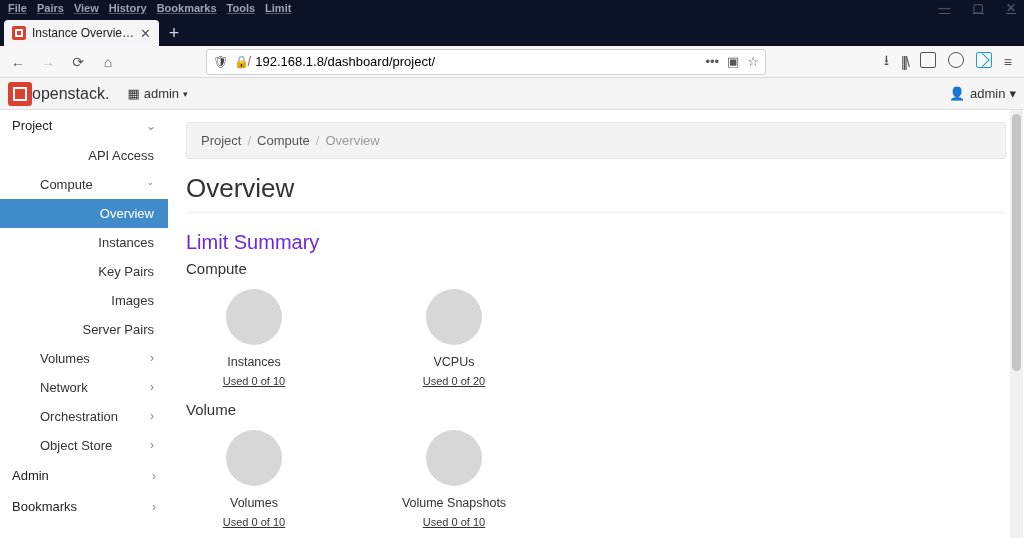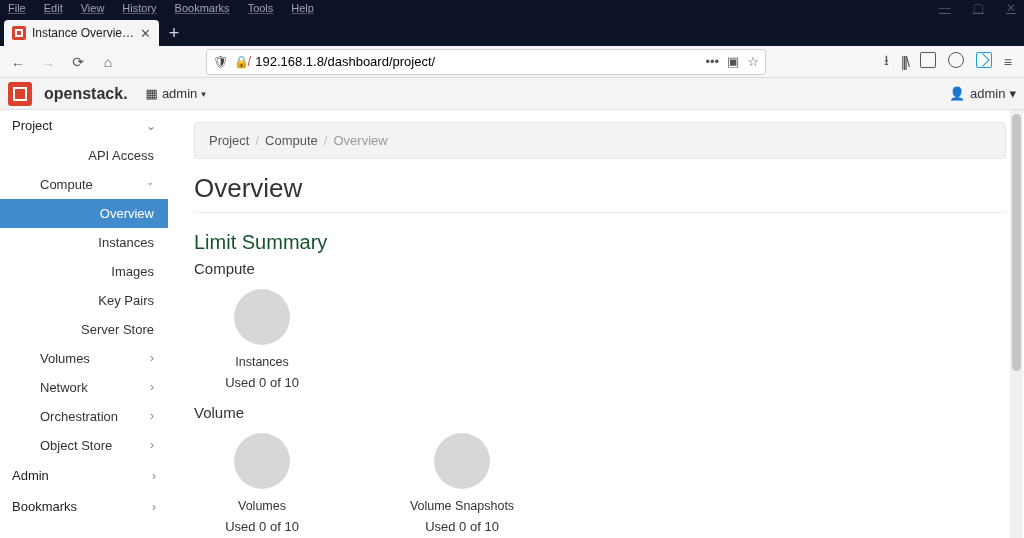--- a/index.html
+++ b/index.html
@@ -1,19 +1,19 @@
 <!DOCTYPE html>
 <html><head>
 <meta charset="utf-8">
 <style>
   * { margin: 0; padding: 0; box-sizing: border-box; font-family: "Segoe UI", Arial, sans-serif; }
   body { width: 1024px; height: 538px; overflow: hidden; background: #fff; color: #333; }
 
   
-  .menubar { height: 16px; background: #0c1327; display: flex; align-items: center; gap: 10px; padding: 0 4px; font-size: 11px; color: #9da4b8; }
+  .menubar { height: 16px; background: #0c1327; display: flex; align-items: center; gap: 2px; padding: 0 4px; font-size: 11px; color: #9da4b8; font-weight: bold; }
   .menubar span { text-decoration: underline; text-decoration-color: rgba(255,255,255,.3); padding: 0 4px; cursor: default; }
   .win-ctrl { margin-left: auto; display: flex; gap: 14px; color: #475069; font-size: 12px; }
 
   
   .tabstrip { height: 30px; background: #0c1327; display: flex; align-items: flex-end; padding-left: 4px; }
   .tab { height: 26px; background: #f5f5f7; border-radius: 4px 4px 0 0; display: flex; align-items: center; padding: 0 8px; font-size: 12px; color: #222; max-width: 155px; gap: 6px; }
   .tab .favicon { width: 14px; height: 14px; background: #da422f; border-radius: 2px; display: inline-flex; align-items: center; justify-content: center; }
   .tab .favicon::before { content:""; width:8px; height:8px; border:2px solid #fff; box-sizing:border-box; }
   .tab .label { white-space: nowrap; overflow: hidden; text-overflow: ellipsis; flex:1; }
   .tab .close { font-size: 13px; color: #555; }
@@ -29,69 +29,69 @@
   .urlbar input { border:none; outline:none; flex:1; font-size:13px; }
   .urlbar .end { display:flex; align-items:center; gap:8px; color:#555; font-size:13px; }
   .toolbar .right { margin-left: auto; display: flex; align-items: center; gap: 12px; color: #555; font-size: 14px; padding-right:6px;}
   .sq { width:16px; height:16px; border:1.5px solid #555; border-radius:2px; display:inline-block; }
   .sq.blue { border-color:#199fd6; position:relative; }
   .sq.blue::after { content:""; position:absolute; inset:2px; border:1.5px solid #199fd6; border-left:none; border-bottom:none; transform:rotate(45deg) translate(-1px,1px); }
   .circ { width:16px; height:16px; border:1.5px solid #555; border-radius:50%; display:inline-block; }
 
   
   .os-header { height: 32px; background: #f4f4f4; border-bottom: 1px solid #e0e0e0; display: flex; align-items: center; padding: 0 8px; font-size: 13px; color:#333; }
-  .os-logo { display: flex; align-items: center; gap: 12px; font-weight: 700; font-size: 16px; color:#333;}
+  .os-logo { display: flex; align-items: center; gap: 0; font-weight: 400; font-size: 16px; color:#333;}
   .os-logo .mark { width:24px; height:24px; background:#da422f; border-radius:3px; position:relative; }
   .os-logo .mark::before { content:""; position:absolute; inset:5px; border:2px solid #fff; }
   .os-header .dd { margin-left: 18px; display:flex; align-items:center; gap:4px; color:#333; cursor:pointer; }
   .os-header .dd .caret, .sidebar .caret { font-size:9px; }
   .os-header .user { margin-left:auto; display:flex; align-items:center; gap:4px; cursor:pointer; }
 
-  .os-body { display:flex; height: calc(538px - 16px - 30px - 32px - 32px); gap: 8px; }
+  .os-body { display:flex; height: calc(538px - 16px - 30px - 32px - 32px); }
 
   
   .sidebar { width: 168px; border-right: none; font-size: 13px; color:#333; }
   .nav-item { display:flex; align-items:center; justify-content:space-between; padding: 8px 12px; cursor:pointer; }
   .nav-item.top { font-weight:400; color:#222; }
   .nav-sub { display:flex; justify-content:flex-end; padding:7px 14px 7px 0; color:#333; cursor:pointer; }
   .nav-sub.group { justify-content:space-between; padding-left:40px; }
   .nav-sub.group .caret { color:#888; }
   .nav-sub.active { background:#428bca; color:#fff; }
   .nav-chev { color:#888; font-size:12px; }
 
   
   .main { flex:1; padding: 0 18px 20px 18px; overflow-y:auto; position:relative; }
   .main::-webkit-scrollbar { width:14px; }
   .main::-webkit-scrollbar-thumb{ background:#c8c8c8; border-radius:7px; }
   .breadcrumb { background:#f3f3f3; border:1px solid #e8e8e8; border-radius:3px; padding: 10px 14px; margin-top:12px; font-size:13px; color:#555; display:flex; gap:6px; }
   .breadcrumb .sep { color:#bbb; }
   .breadcrumb .cur { color:#999; }
   h1.page { font-size:26px; font-weight:500; color:#333; margin:14px 0 10px; border-bottom:1px solid #eee; padding-bottom:8px; }
-  h2.section { font-size:20px; font-weight:400; color:#14532d; margin:18px 0 4px; }
+  h2.section { font-size:20px; font-weight:400; color:#6d28d9; margin:18px 0 4px; }
   h3.sub { font-size:15px; font-weight:400; color:#333; margin: 6px 0 8px; }
   .cards { display:flex; gap:80px; padding-left:8px; }
   .card { width:120px; text-align:center; font-size:12px; color:#333; }
   .donut { width:56px; height:56px; border-radius:50%; background:#d7d7d7; margin:4px auto 10px; }
   .card .name { font-size:12.5px; margin-bottom:6px; }
-  .card .used { font-size:13px; color:#333; }
+  .card .used { font-size:11px; color:#333;text-decoration:underline; }
 
   .vscroll{ position:absolute; right:1px; top:0; bottom:0; width:13px; background:#f0f0f0;}
   .vscroll .thumb{ position:absolute; left:2px; right:2px; top:4px; height:60%; background:#c5c5c5; border-radius:6px;}
 </style>
 </head>
 <body>
 
 <div class="menubar">
   <span>File</span>
-  <span>Edit</span>
+  <span>Pairs</span>
   <span>View</span>
   <span>History</span>
   <span>Bookmarks</span>
   <span>Tools</span>
-  <span>Help</span>
+  <span>Limit</span>
   <div class="win-ctrl">
     <span>—</span>
     <span>▢</span>
     <span>✕</span>
   </div>
 </div>
 
 <div class="tabstrip">
   <div class="tab">
     <span class="favicon"></span>
@@ -157,27 +157,27 @@
       <span>Compute</span>
       <span class="caret">⌄</span>
     </div>
     <div class="nav-sub active">
         <span>Overview</span>
       </div>
     <div class="nav-sub">
         <span>Instances</span>
       </div>
     <div class="nav-sub">
+        <span>Key Pairs</span>
+      </div>
+    <div class="nav-sub">
         <span>Images</span>
       </div>
     <div class="nav-sub">
-        <span>Key Pairs</span>
-      </div>
-    <div class="nav-sub">
-        <span>Server Store</span>
+        <span>Server Pairs</span>
       </div>
 
     <div class="nav-sub group">
         <span>Volumes</span>
         <span class="nav-chev">›</span>
       </div>
     <div class="nav-sub group">
         <span>Network</span>
         <span class="nav-chev">›</span>
       </div>
@@ -213,20 +213,25 @@
 
     <h2 class="section">Limit Summary</h2>
 
     <h3 class="sub">Compute</h3>
     <div class="cards">
       <div class="card">
         <div class="donut"></div>
         <div class="name">Instances</div>
         <div class="used">Used 0 of 10</div>
       </div>
+      <div class="card">
+        <div class="donut"></div>
+        <div class="name">VCPUs</div>
+        <div class="used">Used 0 of 20</div>
+      </div>
     </div>
 
     <h3 class="sub" style="margin-top:14px">Volume</h3>
     <div class="cards">
       <div class="card">
         <div class="donut"></div>
         <div class="name">Volumes</div>
         <div class="used">Used 0 of 10</div>
       </div>
       <div class="card">

